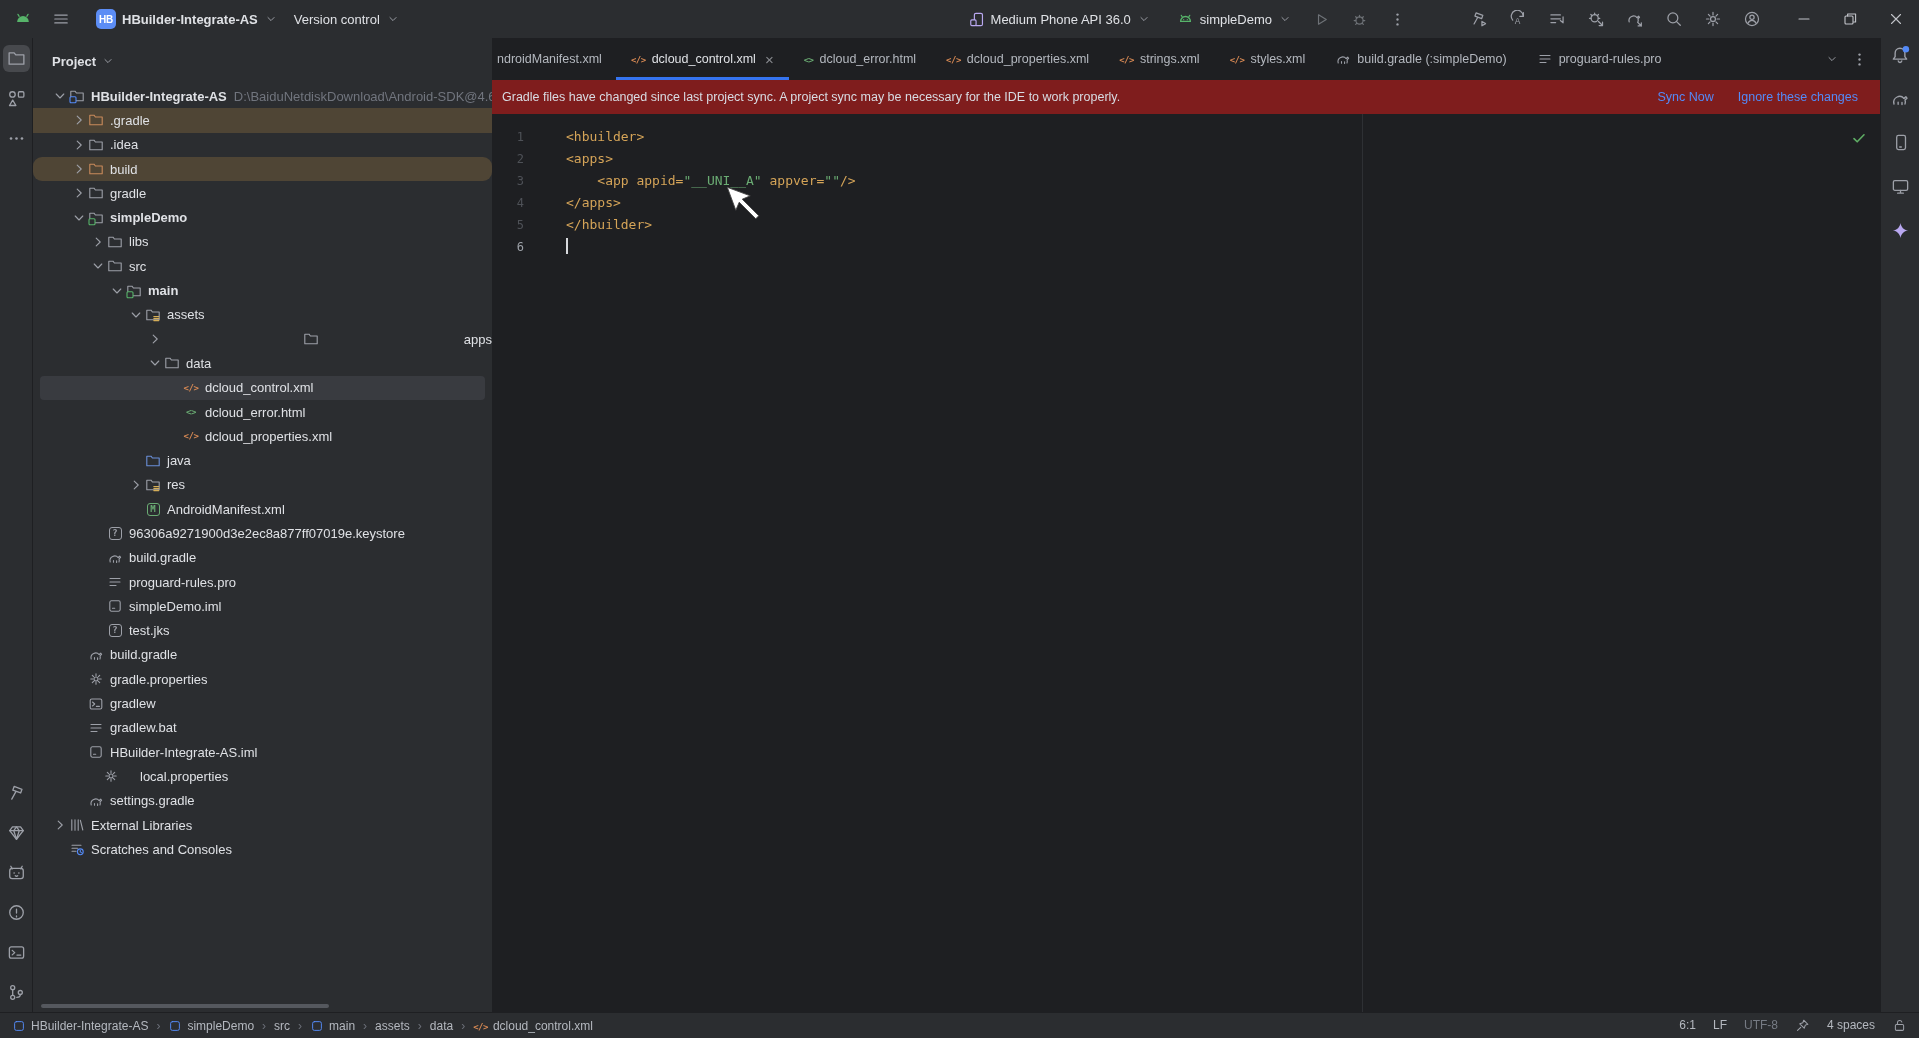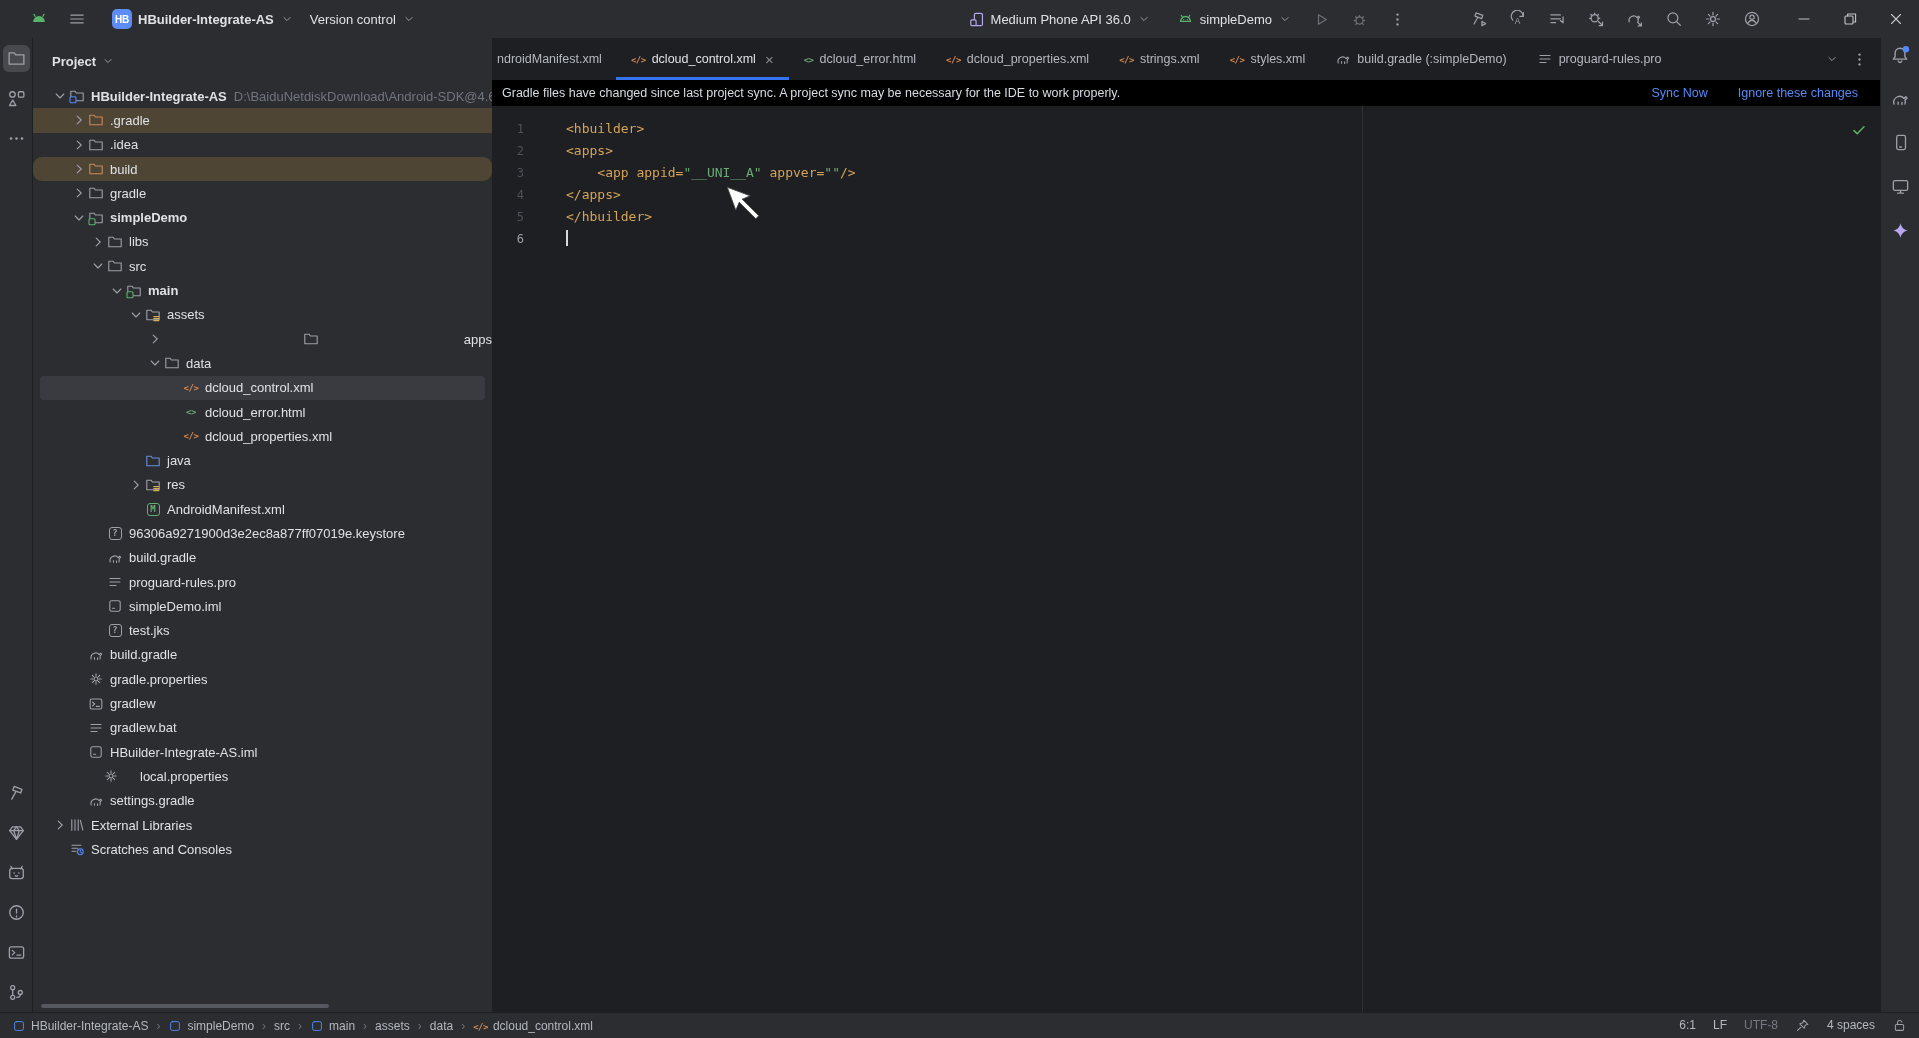--- a/index.html
+++ b/index.html
@@ -1,21 +1,21 @@
 <!DOCTYPE html>
 <html><head>
 <meta charset="utf-8">
 <style>
   * { margin:0; padding:0; box-sizing:border-box; }
   html,body { width:1919px; height:1038px; overflow:hidden; }
   body { background:#1e1f22; color:#dfe1e5; font-family:"Liberation Sans",sans-serif; position:relative; }
   svg { display:block; }
 
   
-  .titlebar { height:38px; background:#2b2d30; display:flex; align-items:center; padding-left:24px; }
+  .titlebar { height:38px; background:#2b2d30; display:flex; align-items:center; padding-left:8px; }
   .tb-icon { width:30px; height:30px; display:flex; align-items:center; justify-content:center; border-radius:6px; flex:none; }
   .tb-btn { display:flex; align-items:center; gap:6px; height:30px; padding:0 8px; border-radius:6px; font-size:13px; color:#dfe1e5; flex:none; white-space:nowrap; }
   .hb-badge { width:20px; height:20px; border-radius:5px; background:#5c8df5; color:#fff; font-size:10px; font-weight:bold; display:flex; align-items:center; justify-content:center; letter-spacing:-.3px; }
   .tb-spacer { flex:1; }
   .tb-dim { color:#87898e; }
   .win-btn { width:46px; height:38px; display:flex; align-items:center; justify-content:center; flex:none; }
 
   
   .content { display:flex; height:974px; }
 
@@ -47,21 +47,21 @@
   .editor-col { flex:1; min-width:0; display:flex; flex-direction:column; background:#1e1f22; }
   .tab-bar { height:42px; display:flex; align-items:stretch; flex:none; }
   .tabs { display:flex; align-items:stretch; overflow:hidden; }
   .tab { display:flex; align-items:center; gap:6px; padding:0 15px; font-size:12.5px; color:#b4b8bf; position:relative; flex:none; }
   .tab.active { color:#dfe1e5; }
   .tab.active::after { content:""; position:absolute; left:0; right:0; bottom:0; height:3px; background:#3574f0; }
   .tab.clipped { padding-left:5px; padding-right:14px; max-width:140px; overflow:hidden; }
   .tab-close { color:#87898e; font-size:15px; line-height:1; margin-left:3px; }
   .tab-actions { margin-left:auto; display:flex; align-items:center; gap:12px; padding-right:12px; }
 
-  .banner { height:26px; background:#000000; display:flex; align-items:center; gap:30px; padding:0 22px 0 10px; font-size:12.5px; color:#d8dce3; flex:none; }
+  .banner { height:34px; background:#7f1d1d; display:flex; align-items:center; gap:24px; padding:0 22px 0 10px; font-size:12.5px; color:#d8dce3; flex:none; }
   .banner-text { flex:1; white-space:nowrap; overflow:hidden; }
   .banner-link { color:#548af7; white-space:nowrap; }
 
   .editor { flex:1; position:relative; padding-top:12px; font-family:"DejaVu Sans Mono",monospace; font-size:13px; overflow:hidden; }
   .margin-guide { position:absolute; left:870px; top:0; bottom:0; width:1px; background:#2e3034; }
   .code-line { display:flex; height:22px; line-height:22px; }
   .ln { width:32px; text-align:right; color:#4e5157; font-size:12px; flex:none; }
   .ln.cur { color:#9da1a8; }
   .lc { padding-left:42px; white-space:pre; }
   .tag { color:#d5a458; }

